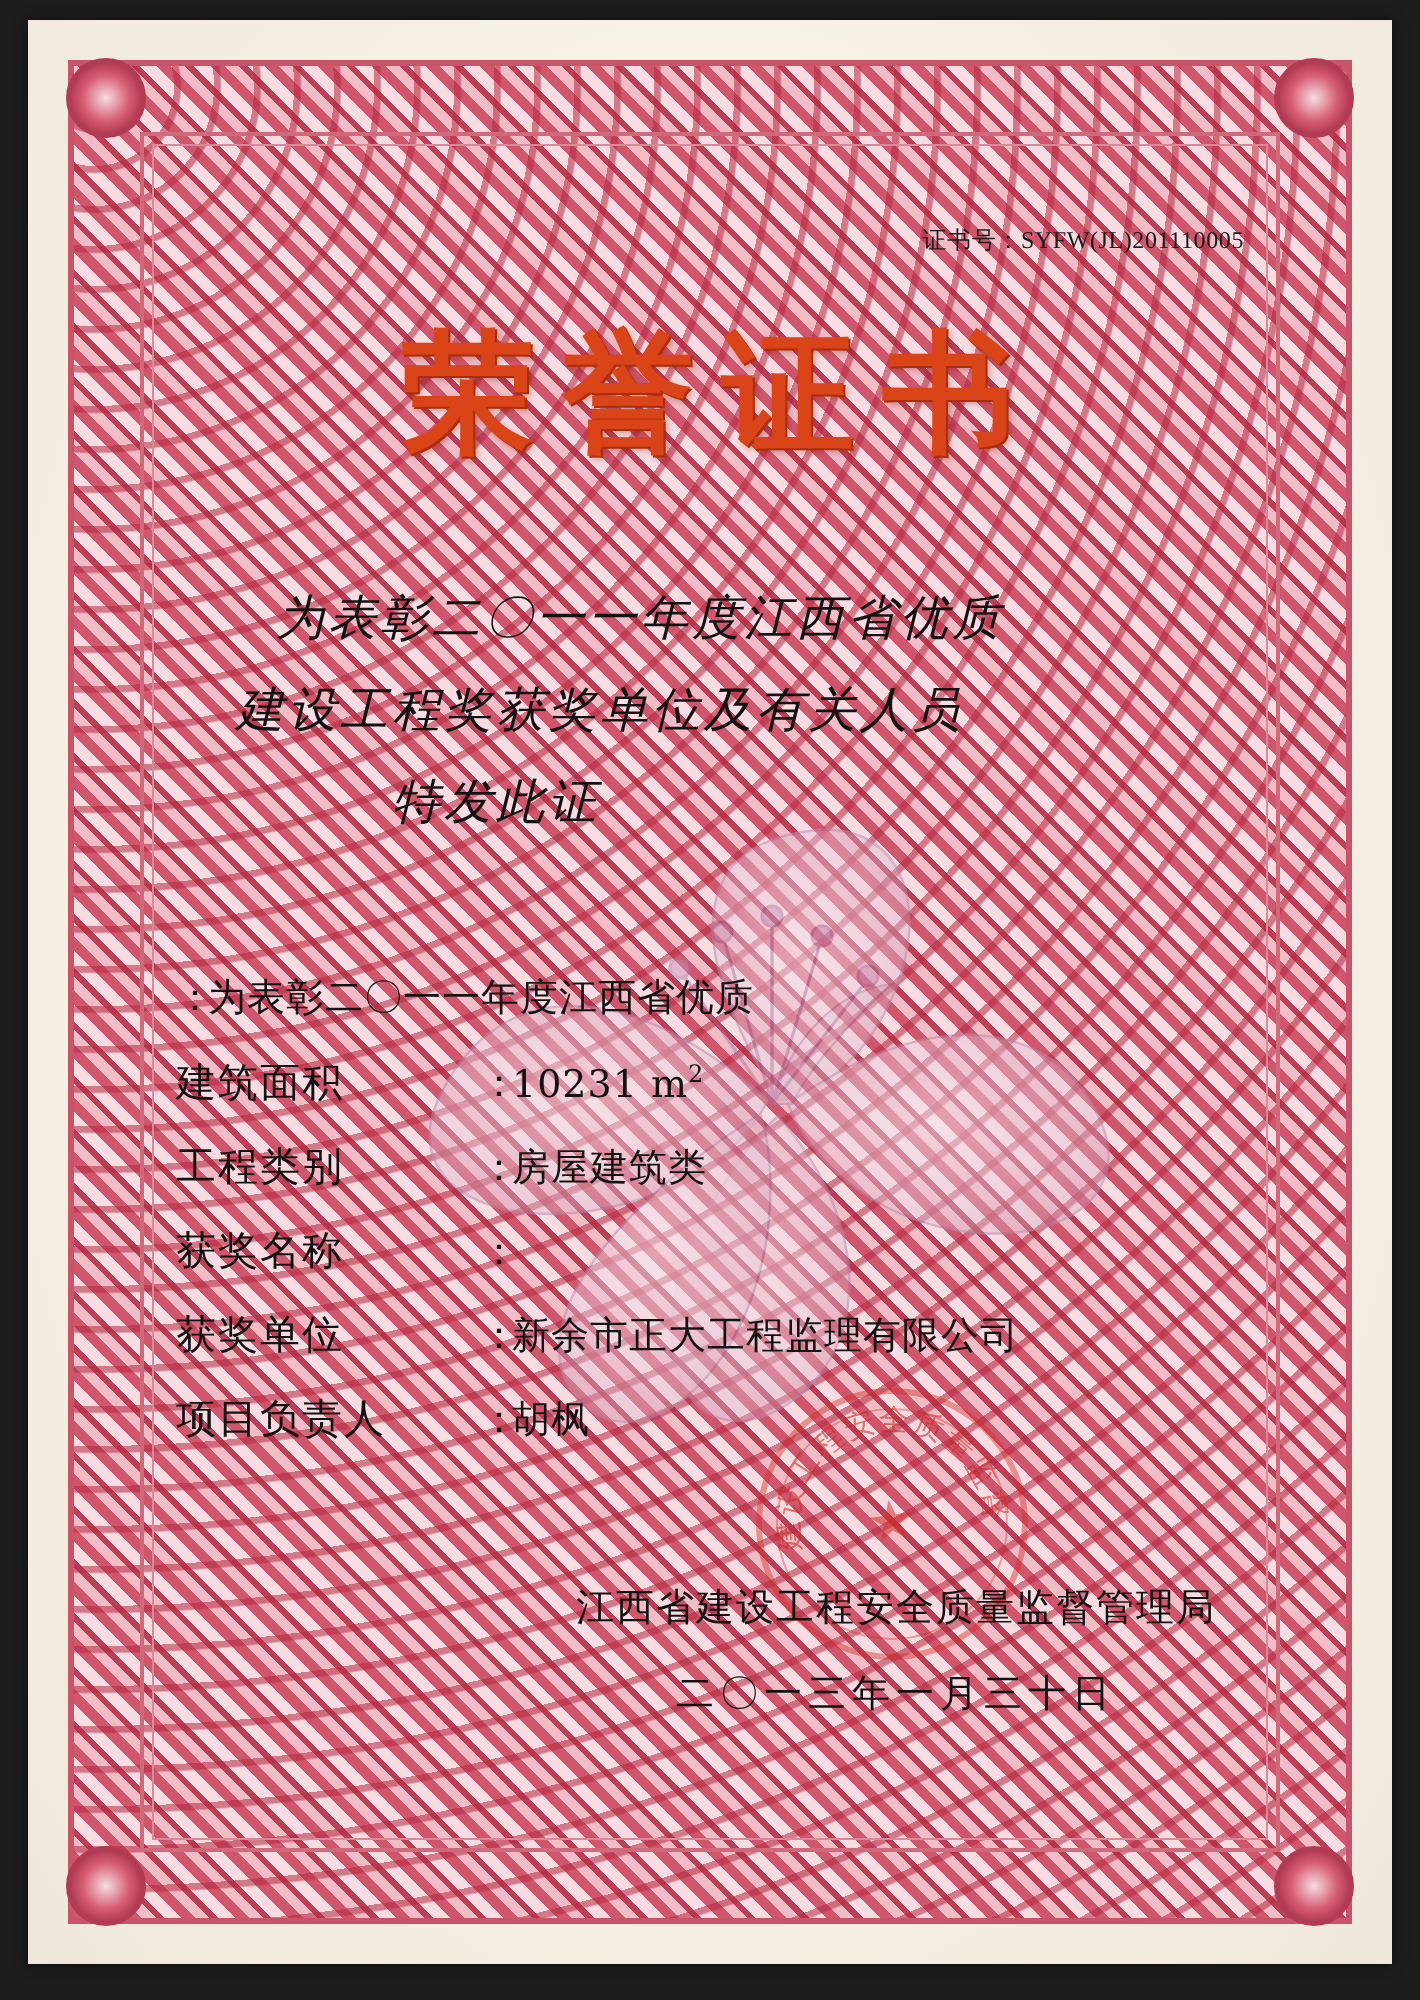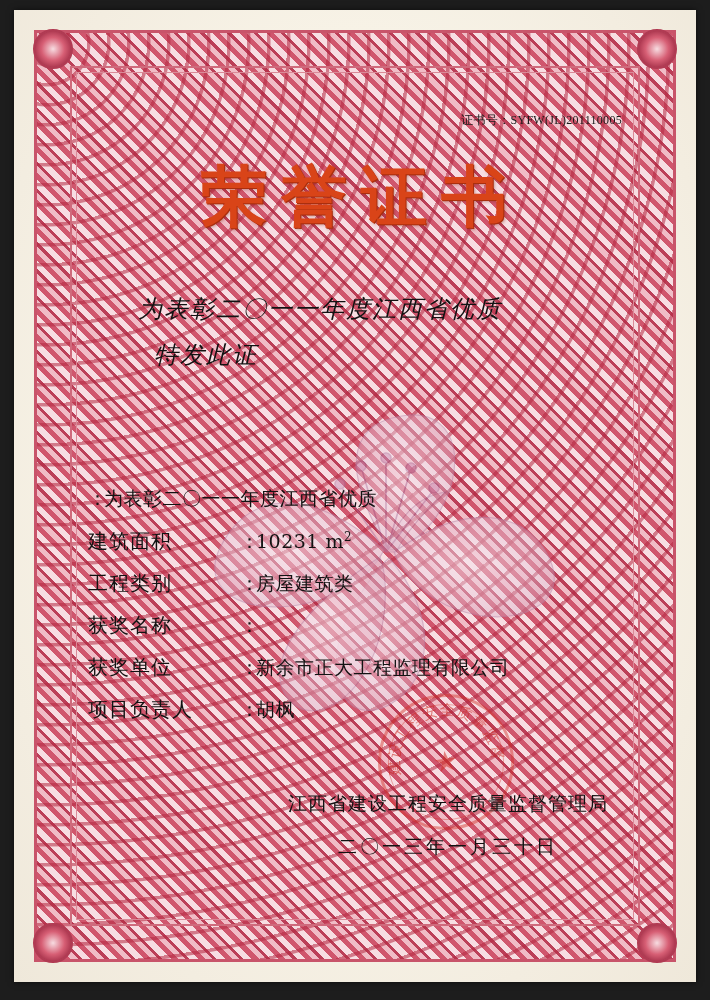--- a/index.html
+++ b/index.html
@@ -157,21 +157,21 @@
     top: 212px;
     color: #121212;
     font-family: "DejaVu Serif", serif;
     font-size: 24px;
     line-height: 46px;
     letter-spacing: 2px;
     font-style: italic;
   }
   .preamble .l1 { padding-left: 60px; }
   .preamble .l2 { padding-left: 40px; }
-  .preamble .l3 { padding-left: 76px; }
+  .preamble .l3 { padding-left: 76px; margin-left: 42px; }
 
   .fields {
     position: absolute;
     left: 10px;
     right: 10px;
     top: 412px;
   }
   .field-row {
     display: flex;
     align-items: baseline;
@@ -317,20 +317,21 @@
     </svg>
 
     <div class="content">
 
       <div class="cert-number">证书号：SYFW(JL)201110005</div>
 
       <div class="main-title">荣誉证书</div>
 
       <div class="preamble">
         <div class="l1">为表彰二〇一一年度江西省优质</div>
+        <div class="l2">建设工程奖获奖单位及有关人员</div>
         <div class="l3">特发此证</div>
       </div>
 
       <div class="fields">
         <div class="field-row">
           <span class="field-colon">：</span>
           <span class="field-value">为表彰二〇一一年度江西省优质</span>
         </div>
         <div class="field-row">
           <span class="field-label">建筑面积</span>

